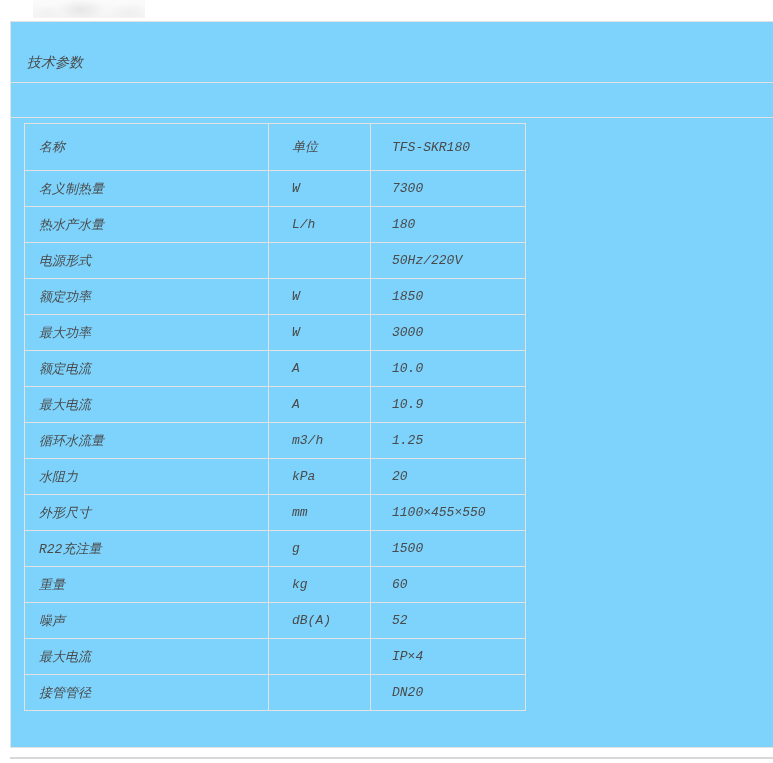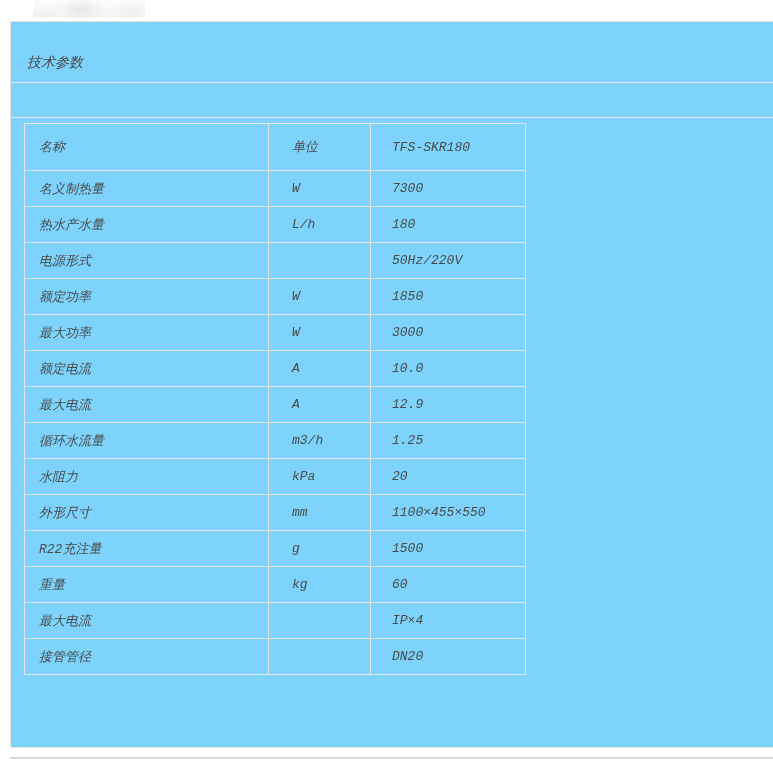--- a/index.html
+++ b/index.html
@@ -132,21 +132,21 @@
             <td>3000</td>
           </tr>
           <tr>
             <td>额定电流</td>
             <td>A</td>
             <td>10.0</td>
           </tr>
           <tr>
             <td>最大电流</td>
             <td>A</td>
-            <td>12.9</td>
+            <td>10.9</td>
           </tr>
           <tr>
             <td>循环水流量</td>
             <td>m3/h</td>
             <td>1.25</td>
           </tr>
           <tr>
             <td>水阻力</td>
             <td>kPa</td>
             <td>20</td>
@@ -160,20 +160,25 @@
             <td>R22充注量</td>
             <td>g</td>
             <td>1500</td>
           </tr>
           <tr>
             <td>重量</td>
             <td>kg</td>
             <td>60</td>
           </tr>
           <tr>
+            <td>噪声</td>
+            <td>dB(A)</td>
+            <td>52</td>
+          </tr>
+          <tr>
             <td>最大电流</td>
             <td></td>
             <td>IP×4</td>
           </tr>
           <tr>
             <td>接管管径</td>
             <td></td>
             <td>DN20</td>
           </tr>
         </tbody>

